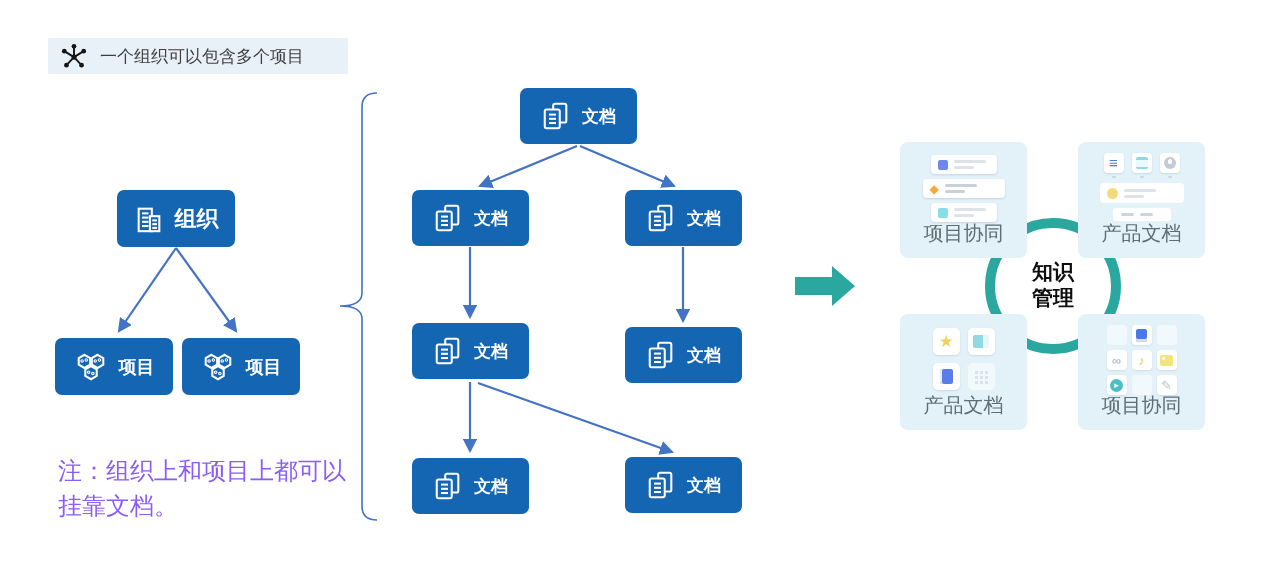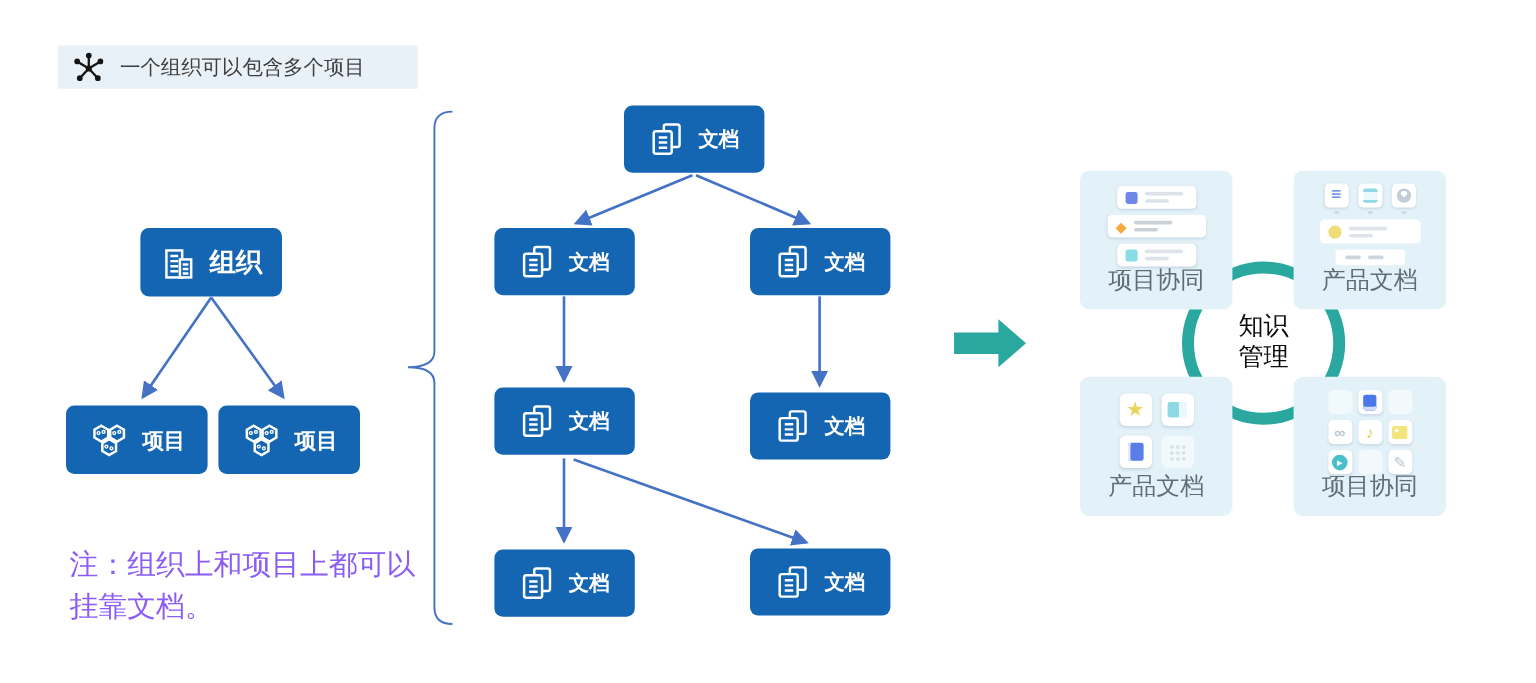--- a/index.html
+++ b/index.html
@@ -46,21 +46,21 @@
 
   .note{position:absolute;left:58px;top:454px;width:296px;font-size:24px;line-height:1.45;color:#8b5cf6}
 
   
   .kcard{position:absolute;width:127px;height:116px;background:var(--card-bg);border-radius:8px}
   .kc1{left:900px;top:142px}
   .kc2{left:1078px;top:142px}
   .kc3{left:900px;top:314px}
   .kc4{left:1078px;top:314px}
   .kcard .klabel{position:absolute;left:0;right:0;bottom:11px;text-align:center;font-size:20px;color:var(--card-text)}
-  .kcenter{position:absolute;left:1013px;top:259px;width:80px;text-align:center;font-size:21px;font-weight:400;color:#0d0d0d;line-height:1.25}
+  .kcenter{position:absolute;left:1013px;top:259px;width:80px;text-align:center;font-size:21px;font-weight:700;color:#0d0d0d;line-height:1.25}
 
   
   .rows{position:absolute;left:0;right:0;top:13px;display:flex;flex-direction:column;align-items:center;gap:5px}
   .krow{display:flex;align-items:center;gap:6px;background:#fff;border-radius:4px;height:19px;padding:0 7px;box-shadow:0 1px 2px rgba(110,135,160,.25)}
   .krow.w1{width:66px}.krow.w2{width:82px}
   .bars{display:flex;flex-direction:column;gap:3px}
   .bar{height:3px;border-radius:2px;background:#dde3e9}
   .bar.l{width:32px}.bar.s{width:20px}.bar.dk{background:#c9d1d8}
   .mi-cube-b{width:10px;height:10px;border-radius:2px;background:#6d87ea}
   .mi-cube-c{width:10px;height:10px;border-radius:2px;background:#85dde6}

